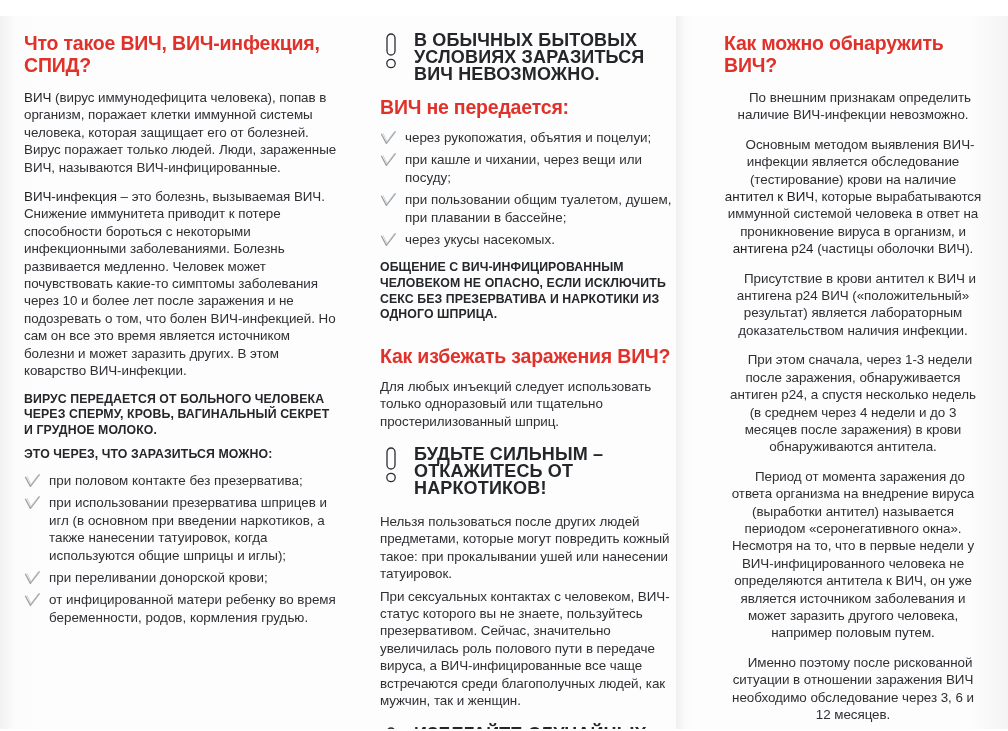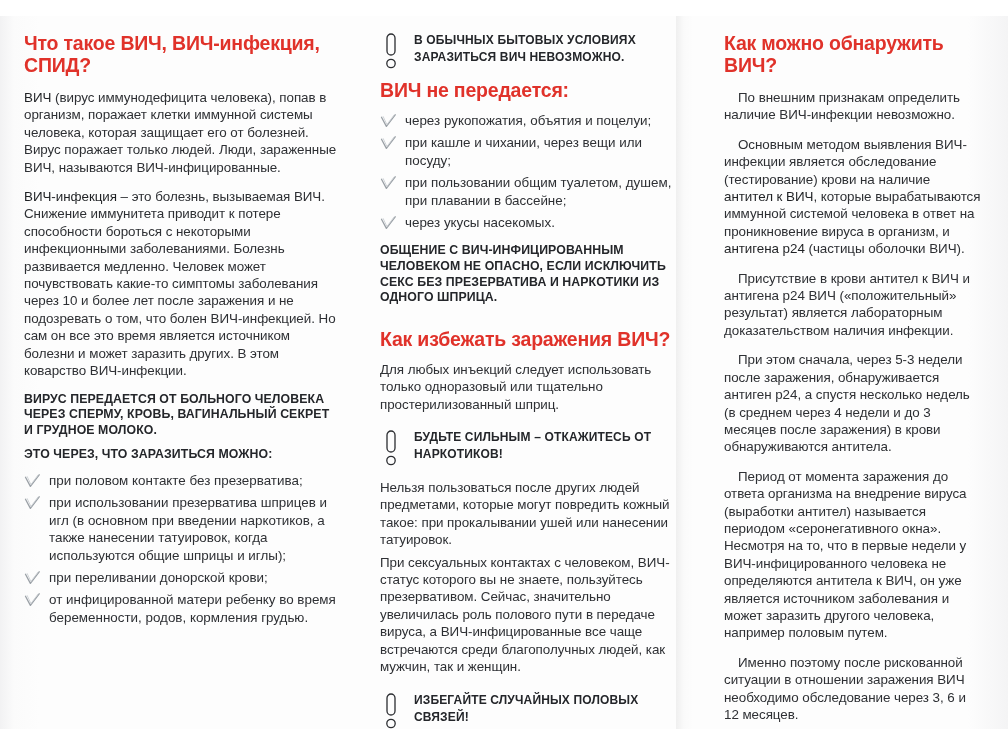--- a/index.html
+++ b/index.html
@@ -54,21 +54,21 @@
   h2.head.sp{margin-top:22px;}
 
   p.body{
     color:#2e3034;
     font-size:13.4px;
     line-height:17.4px;
     margin:0 0 12px 0;
     letter-spacing:-0.05px;
   }
   p.body:last-child{margin-bottom:0;}
-  p.body.indent{text-indent:14px;}
+  p.body.indent{text-indent:14px;text-align:center;}
   p.body.tiny-gap{margin-bottom:5px;}
   b{font-weight:normal;color:#1f2124;}
 
   p.caps{
     color:#24262a;
     font-size:12.3px;
     line-height:15.6px;
     font-weight:bold;
     margin:0 0 9px 0;
     letter-spacing:0.1px;
@@ -98,21 +98,21 @@
     margin:0 0 13px 0;
     min-height:34px;
   }
   .callout .excl{
     position:absolute;left:3px;top:1px;
     width:16px;height:36px;
   }
   .callout p{
     margin:0;
     color:#24262a;
-    font-size:12px;
+    font-size:18px;
     line-height:17px;
     font-weight:bold;
     letter-spacing:0.15px;
   }
   .callout.spaced{margin-top:16px;margin-bottom:16px;}
 </style>
 </head>
 <body>
 
 <div class="page">
@@ -258,21 +258,21 @@
     <div class="col col3">
 
       <h2 class="head">Как можно обнаружить ВИЧ?</h2>
 
       <p class="body indent">По внешним признакам определить наличие ВИЧ-инфекции невозможно.</p>
 
       <p class="body indent"><span>Основным методом выявления ВИЧ-инфекции является обследование (тестирование) крови на наличие </span><b>антител к ВИЧ</b><span>, которые вырабатываются иммунной системой человека в ответ на проникновение вируса в организм, и </span><b>антигена p24</b><span> (частицы оболочки ВИЧ).</span></p>
 
       <p class="body indent">Присутствие в крови антител к ВИЧ и антигена p24 ВИЧ («положительный» результат) является лабораторным доказательством наличия инфекции.</p>
 
-      <p class="body indent">При этом сначала, через 5-3 недели после заражения, обнаруживается антиген p24, а спустя несколько недель (в среднем через 4 недели и до 3 месяцев после заражения) в крови обнаруживаются антитела.</p>
+      <p class="body indent">При этом сначала, через 1-3 недели после заражения, обнаруживается антиген p24, а спустя несколько недель (в среднем через 4 недели и до 3 месяцев после заражения) в крови обнаруживаются антитела.</p>
 
       <p class="body indent">Период от момента заражения до ответа организма на внедрение вируса (выработки антител) называется периодом «серонегативного окна». Несмотря на то, что в первые недели у ВИЧ-инфицированного человека не определяются антитела к ВИЧ, он уже является источником заболевания и может заразить другого человека, например половым путем.</p>
 
       <p class="body indent">Именно поэтому после рискованной ситуации в отношении заражения ВИЧ необходимо обследование через 3, 6 и 12 месяцев.</p>
     </div>
 
   </div>
 
   <div class="sheet-bottom"></div>
 </div>

